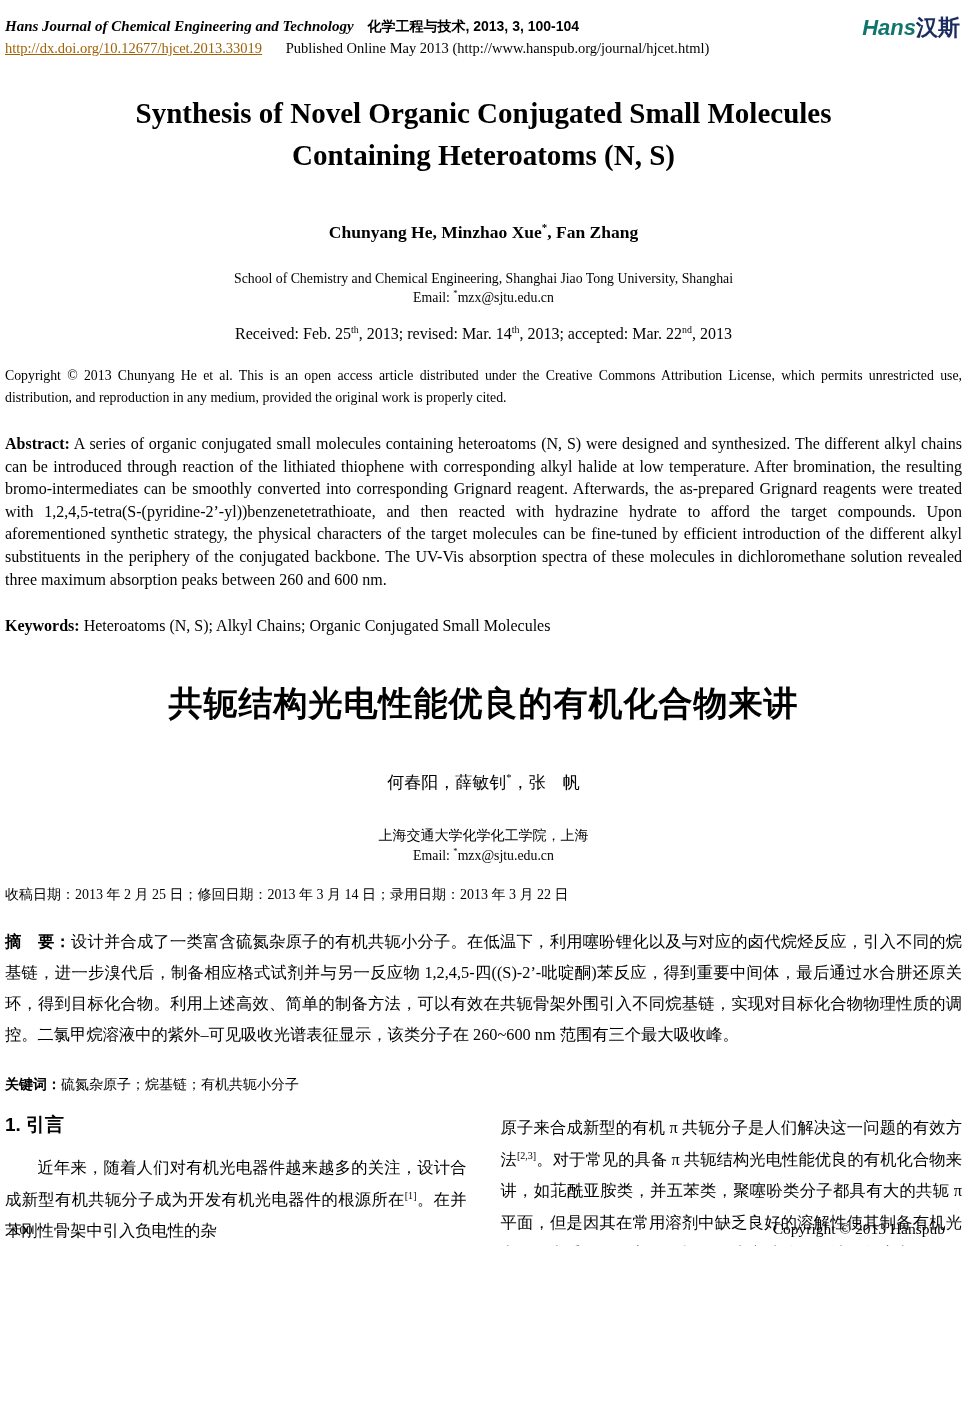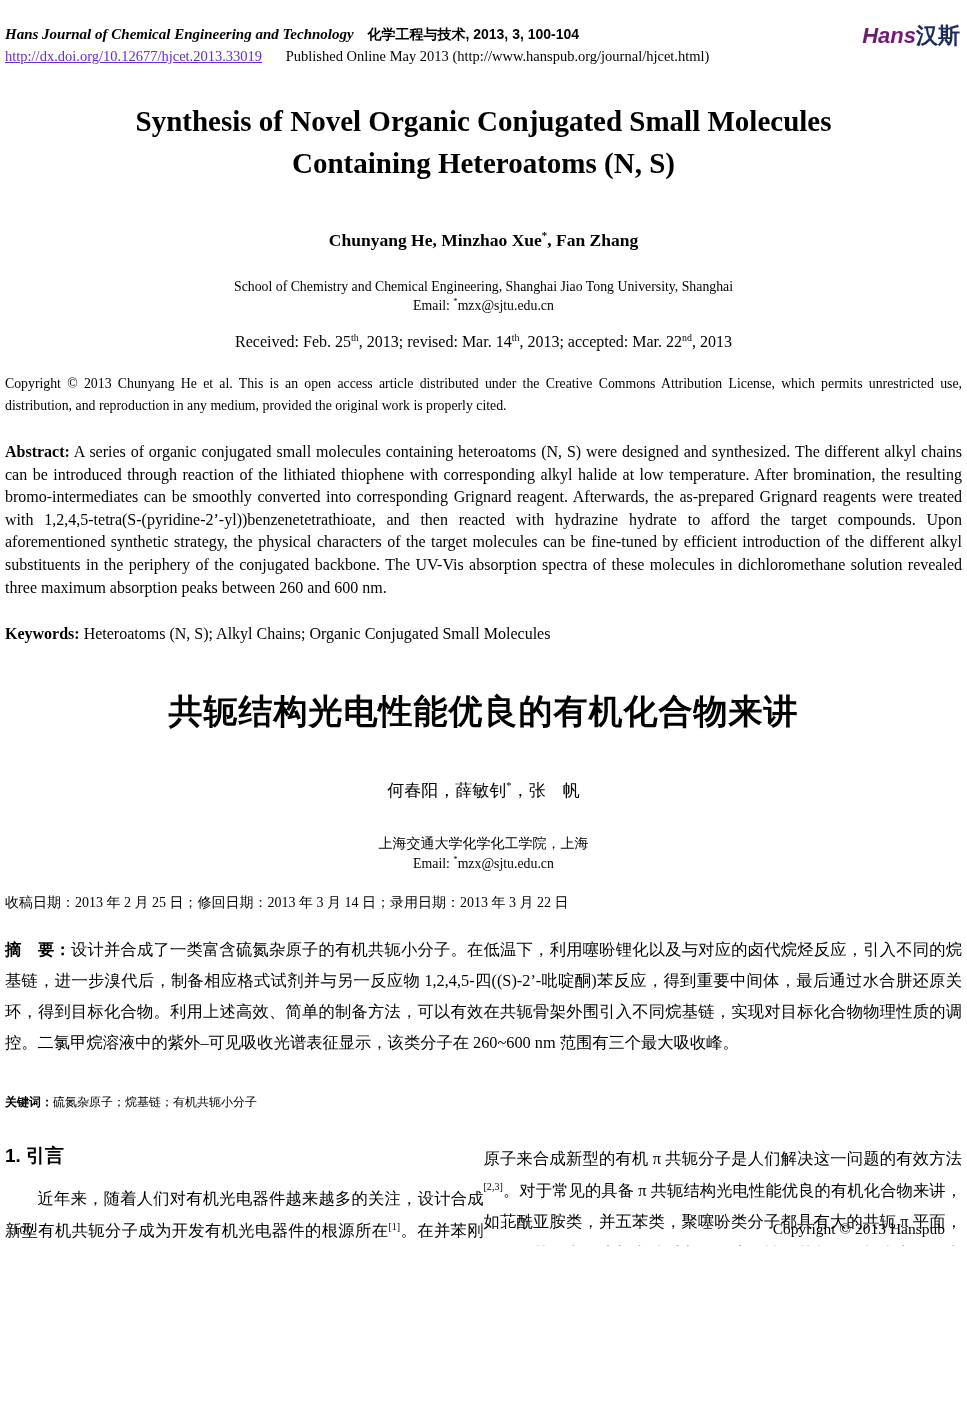--- a/index.html
+++ b/index.html
@@ -4,30 +4,30 @@
 <style>
   * { margin: 0; padding: 0; box-sizing: border-box; }
   html, body { background: #ffffff; }
   body { font-family: "Liberation Serif", "DejaVu Serif", serif; color: #000000; }
   .page {
     position: relative;
     width: 967px;
     height: 1246px;
     margin: 0 auto;
     background: #ffffff;
-    padding: 24px 5px 0 5px;
+    padding: 16px 5px 0 5px;
     overflow: hidden;
   }
   
   .hdr { display: flex; justify-content: space-between; align-items: flex-start; }
   .hdr-left { font-size: 15px; line-height: 20px; }
   .journal-en { font-weight: bold; font-style: italic; }
   .journal-cn { font-weight: bold; margin-left: 10px; font-family: "Liberation Sans", "DejaVu Sans", sans-serif; font-size: 14px; }
   .hdr-line2 { font-size: 14.5px; margin-top: 2px; }
-  .doi-link { color: #6d28d9; text-decoration: underline; cursor: pointer; }
+  .doi-link { color: #a16207; text-decoration: underline; cursor: pointer; }
   .published { margin-left: 20px; color: #000; }
   .logo { font-size: 22px; line-height: 24px; white-space: nowrap; padding-right: 2px; }
   .logo-hans { font-weight: bold; font-style: italic; font-family: "Liberation Sans", "DejaVu Sans", sans-serif; }
   .logo-cn { font-weight: bold; font-family: "Liberation Sans", "DejaVu Sans", sans-serif; }
   
   .title { text-align: center; font-size: 29px; font-weight: bold; line-height: 42px; margin-top: 34px; }
   .authors { text-align: center; font-size: 17.5px; font-weight: bold; margin-top: 46px; }
   .affil { text-align: center; font-size: 13.8px; margin-top: 26px; line-height: 19px; }
   .email-line { text-align: center; font-size: 13.8px; line-height: 19px; }
   .received { text-align: center; font-size: 16px; margin-top: 18px; }
@@ -38,23 +38,23 @@
   sup { font-size: 0.62em; vertical-align: super; line-height: 0; }
   
   .cn-title { text-align: center; font-size: 34px; font-weight: bold; margin-top: 46px;
               font-family: "Liberation Sans", "DejaVu Sans", sans-serif; letter-spacing: 1px; }
   .cn-authors { text-align: center; font-size: 17px; margin-top: 44px; }
   .cn-affil { text-align: center; font-size: 14px; margin-top: 32px; line-height: 20px; }
   .cn-email { text-align: center; font-size: 13.8px; line-height: 20px; }
   .cn-dates { text-align: left; font-size: 14px; margin-top: 20px; }
   .cn-abstract { font-size: 16.3px; text-align: justify; line-height: 31px; margin-top: 22px; }
   .cn-label { font-weight: bold; font-family: "Liberation Sans", "DejaVu Sans", sans-serif; }
-  .cn-keywords { font-size: 12px; margin-top: 36px; }
+  .cn-keywords { font-size: 14px; margin-top: 26px; }
   
-  .columns { display: flex; margin-top: 32px; }
+  .columns { display: flex; gap: 34px; margin-top: 18px; }
   .col { flex: 1 1 0; }
   .sec-heading { font-size: 19px; font-weight: bold; font-family: "Liberation Sans", "DejaVu Sans", sans-serif; }
   .body-par { font-size: 16.3px; text-align: justify; line-height: 31.5px; }
   .col-left .body-par { margin-top: 14px; text-indent: 2em; }
   
   .footnote { position: absolute; left: 5px; top: 1328px; width: 458px;
               border-top: 1.5px solid #000; padding-top: 3px; font-size: 12.5px; }
   .page-number { position: absolute; left: 13px; bottom: 8px; font-size: 13px; }
   .footer-copyright { position: absolute; right: 22px; bottom: 8px; font-size: 15.5px; }
 </style>
@@ -68,21 +68,21 @@
       <div>
         <span class="journal-en">Hans Journal of Chemical Engineering and Technology</span>
         <span class="journal-cn">化学工程与技术, 2013, 3, 100-104</span>
       </div>
       <div class="hdr-line2">
         <span class="doi-link">http://dx.doi.org/10.12677/hjcet.2013.33019</span>
         <span class="published">Published Online May 2013 (http://www.hanspub.org/journal/hjcet.html)</span>
       </div>
     </div>
     <div class="logo">
-      <span class="logo-hans" id="logo-hans" style="color: #701a75;">Hans</span><span class="logo-cn" id="logo-cn" style="color: rgb(27, 44, 95);">汉斯</span>
+      <span class="logo-hans" id="logo-hans" style="color: #0f766e;">Hans</span><span class="logo-cn" id="logo-cn" style="color: rgb(27, 44, 95);">汉斯</span>
     </div>
   </div>
 
   <div class="title">
     <div>Synthesis of Novel Organic Conjugated Small Molecules</div>
     <div>Containing Heteroatoms (N, S)</div>
   </div>
 
   <div class="authors">
     <span>Chunyang He, Minzhao Xue</span><sup>*</sup><span>, Fan Zhang</span>

